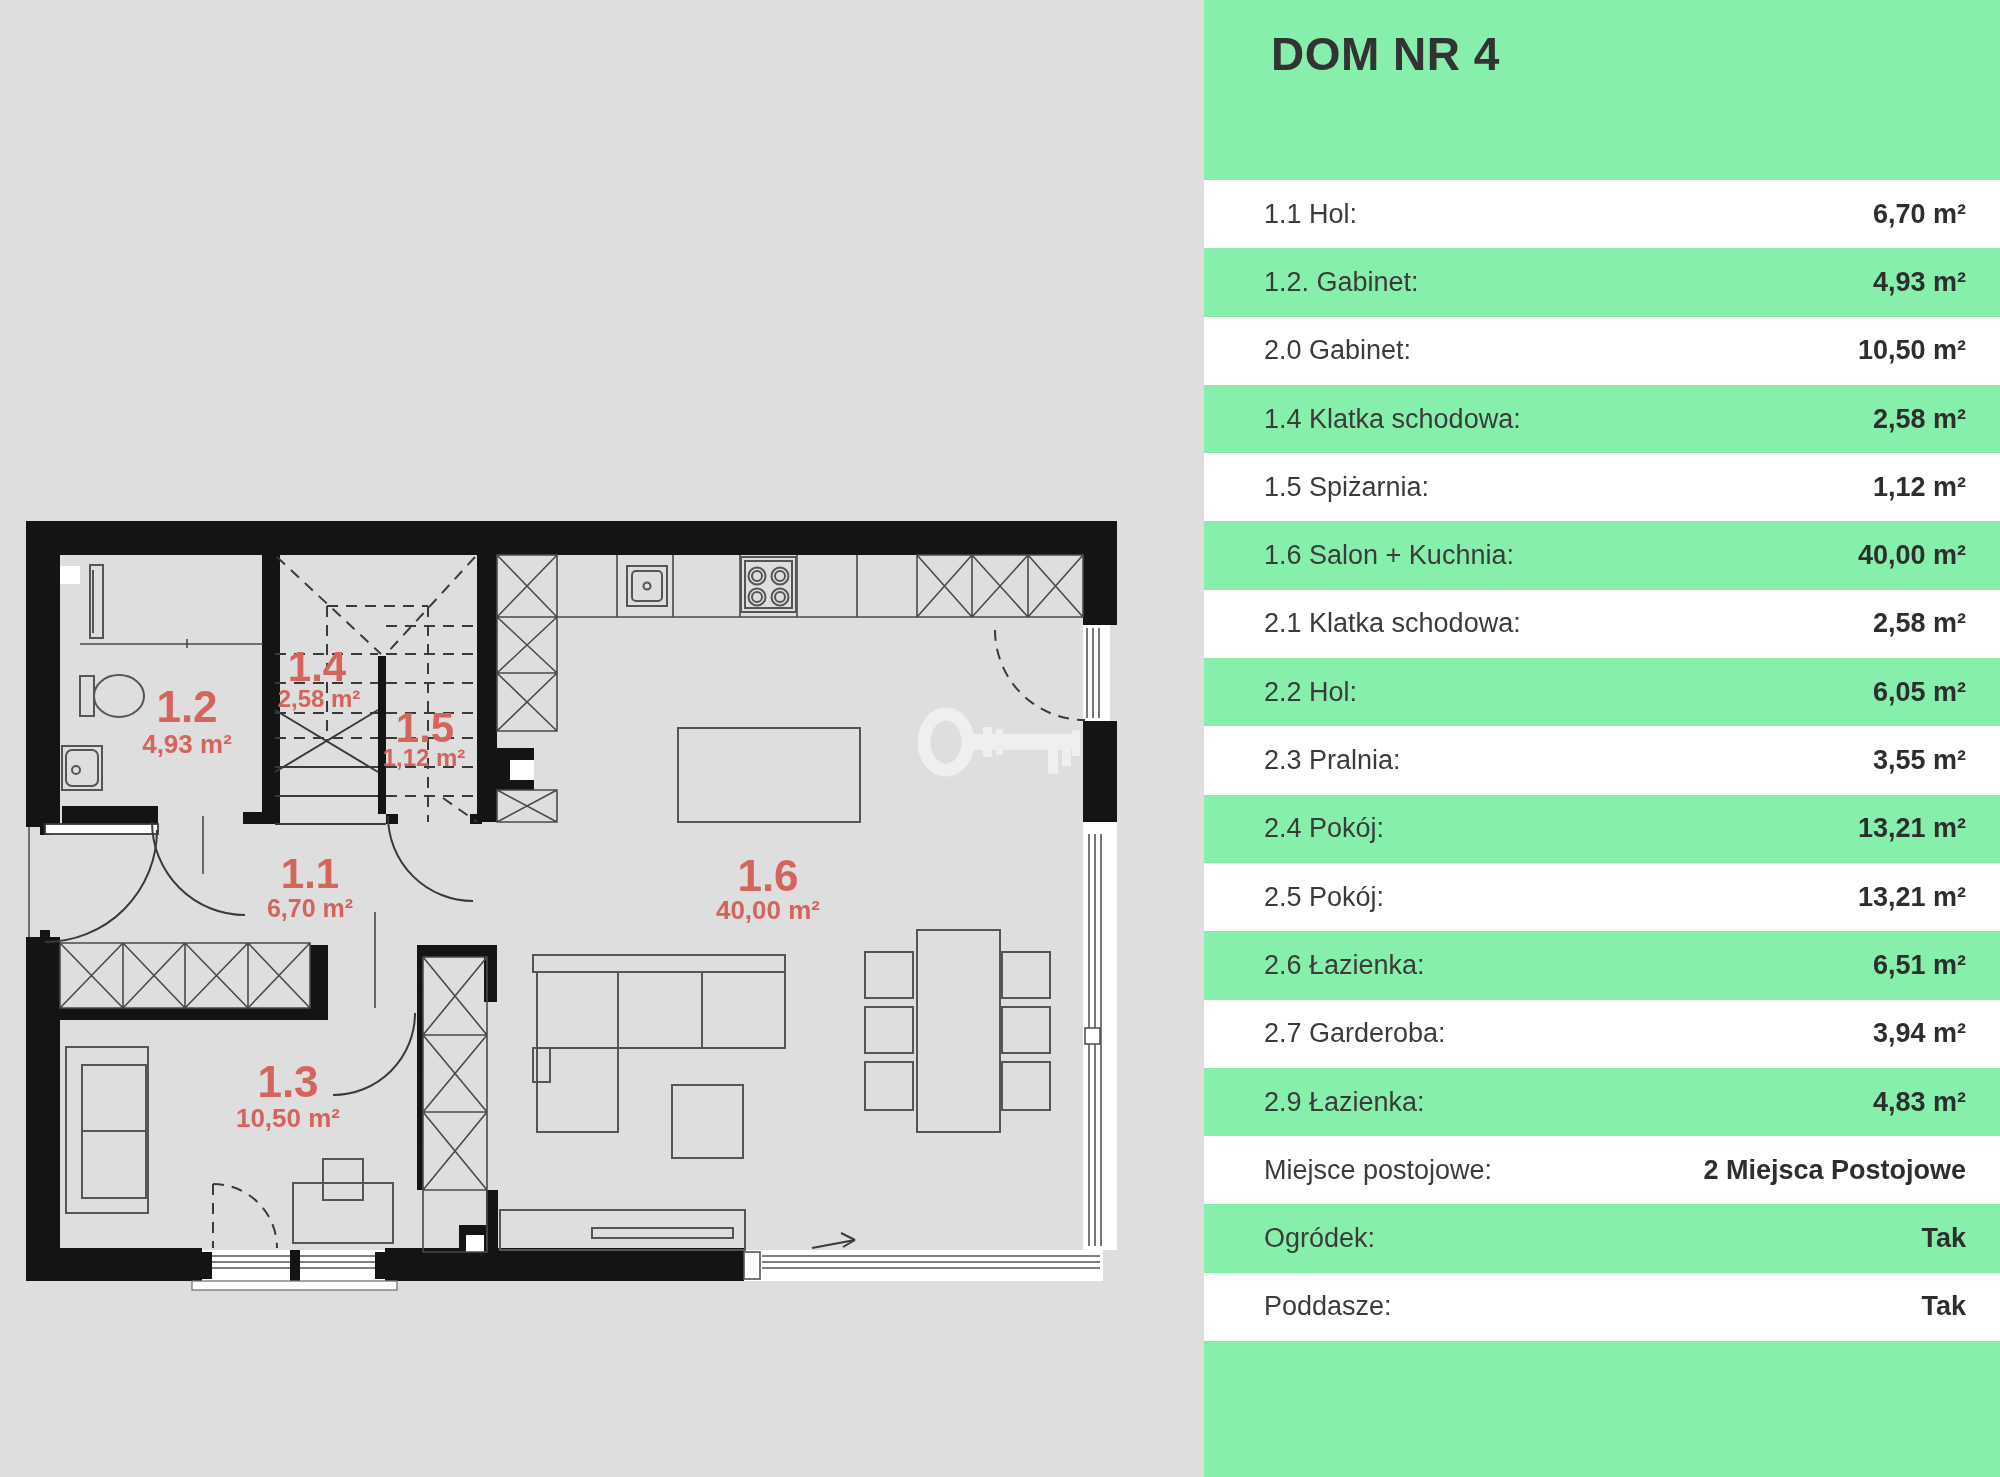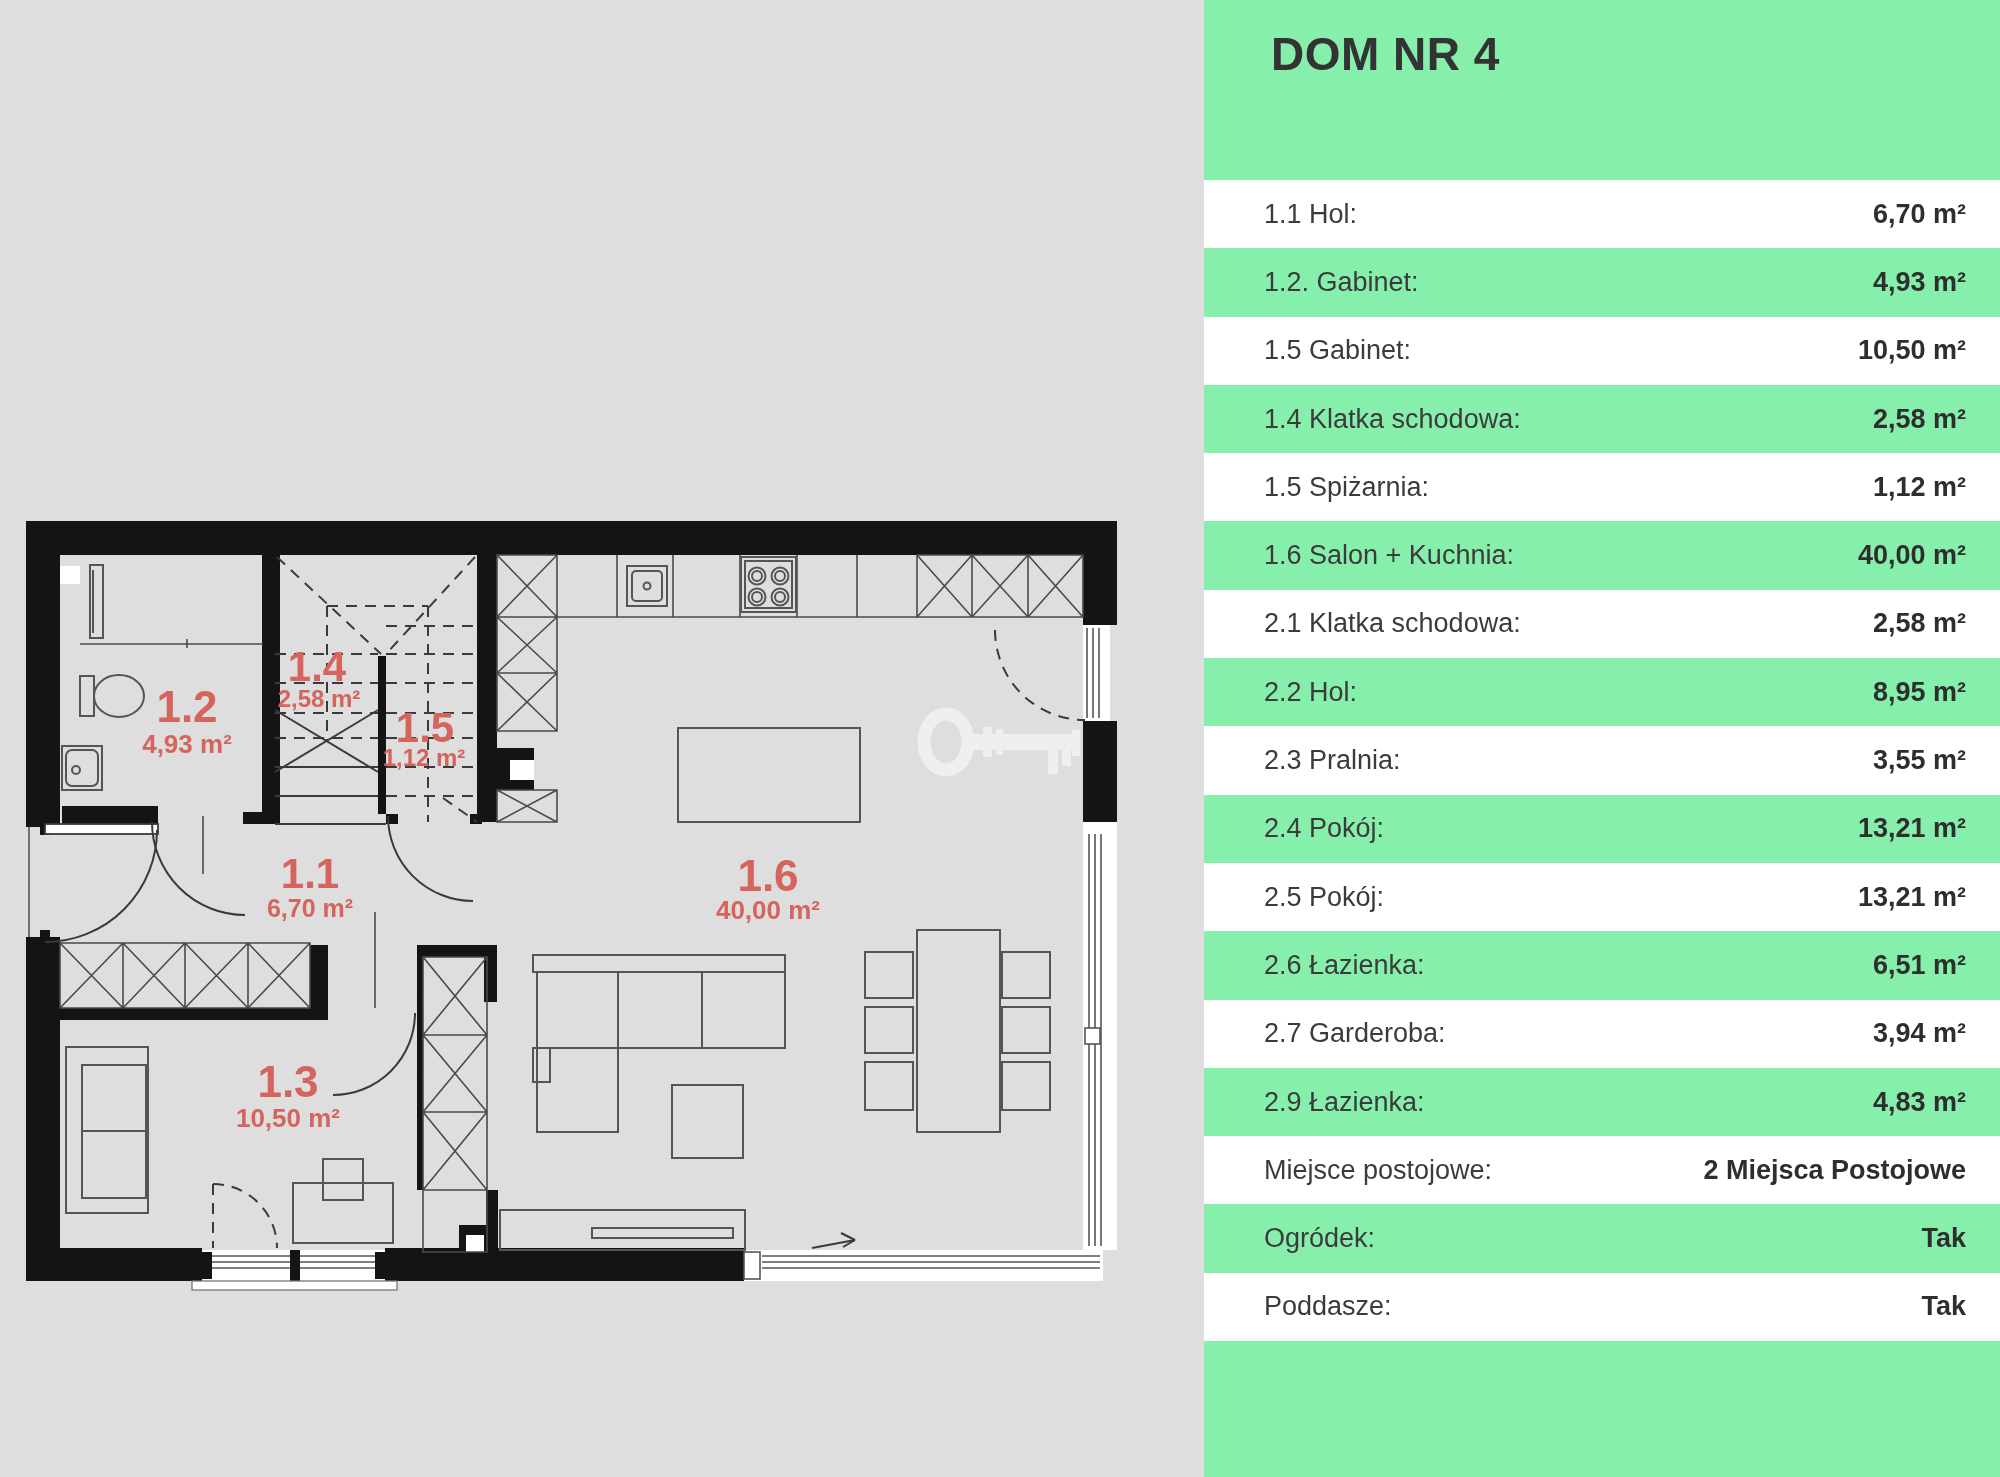--- a/index.html
+++ b/index.html
@@ -275,42 +275,42 @@
   <div id="room-table">
       <div class="row">
         <span class="lbl">1.1 Hol:</span>
         <span class="val">6,70 m²</span>
       </div>
       <div class="row">
         <span class="lbl">1.2. Gabinet:</span>
         <span class="val">4,93 m²</span>
       </div>
       <div class="row">
-        <span class="lbl">1.5 Gabinet:</span>
+        <span class="lbl">2.0 Gabinet:</span>
         <span class="val">10,50 m²</span>
       </div>
       <div class="row">
         <span class="lbl">1.4 Klatka schodowa:</span>
         <span class="val">2,58 m²</span>
       </div>
       <div class="row">
         <span class="lbl">1.5 Spiżarnia:</span>
         <span class="val">1,12 m²</span>
       </div>
       <div class="row">
         <span class="lbl">1.6 Salon + Kuchnia:</span>
         <span class="val">40,00 m²</span>
       </div>
       <div class="row">
         <span class="lbl">2.1 Klatka schodowa:</span>
         <span class="val">2,58 m²</span>
       </div>
       <div class="row">
         <span class="lbl">2.2 Hol:</span>
-        <span class="val">8,95 m²</span>
+        <span class="val">6,05 m²</span>
       </div>
       <div class="row">
         <span class="lbl">2.3 Pralnia:</span>
         <span class="val">3,55 m²</span>
       </div>
       <div class="row">
         <span class="lbl">2.4 Pokój:</span>
         <span class="val">13,21 m²</span>
       </div>
       <div class="row">

